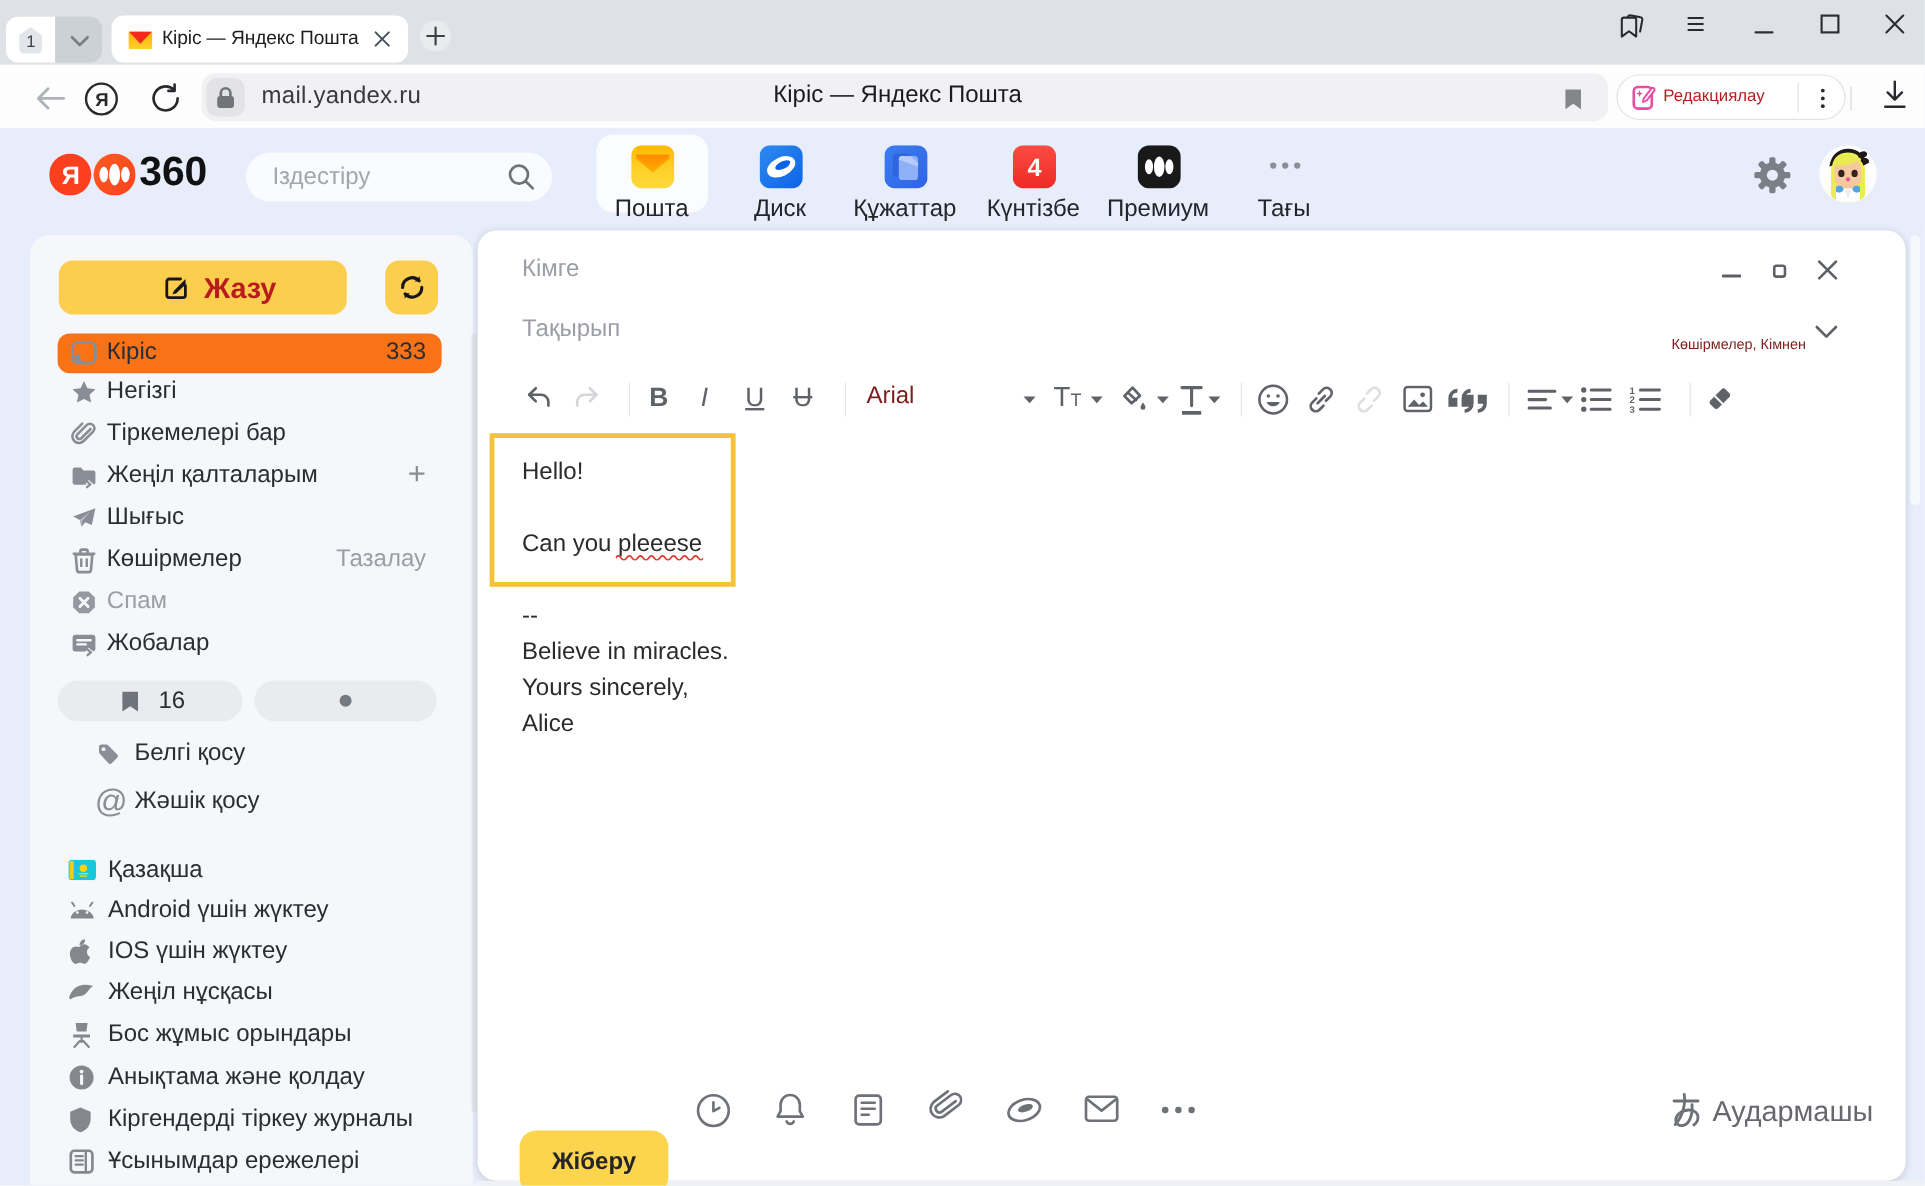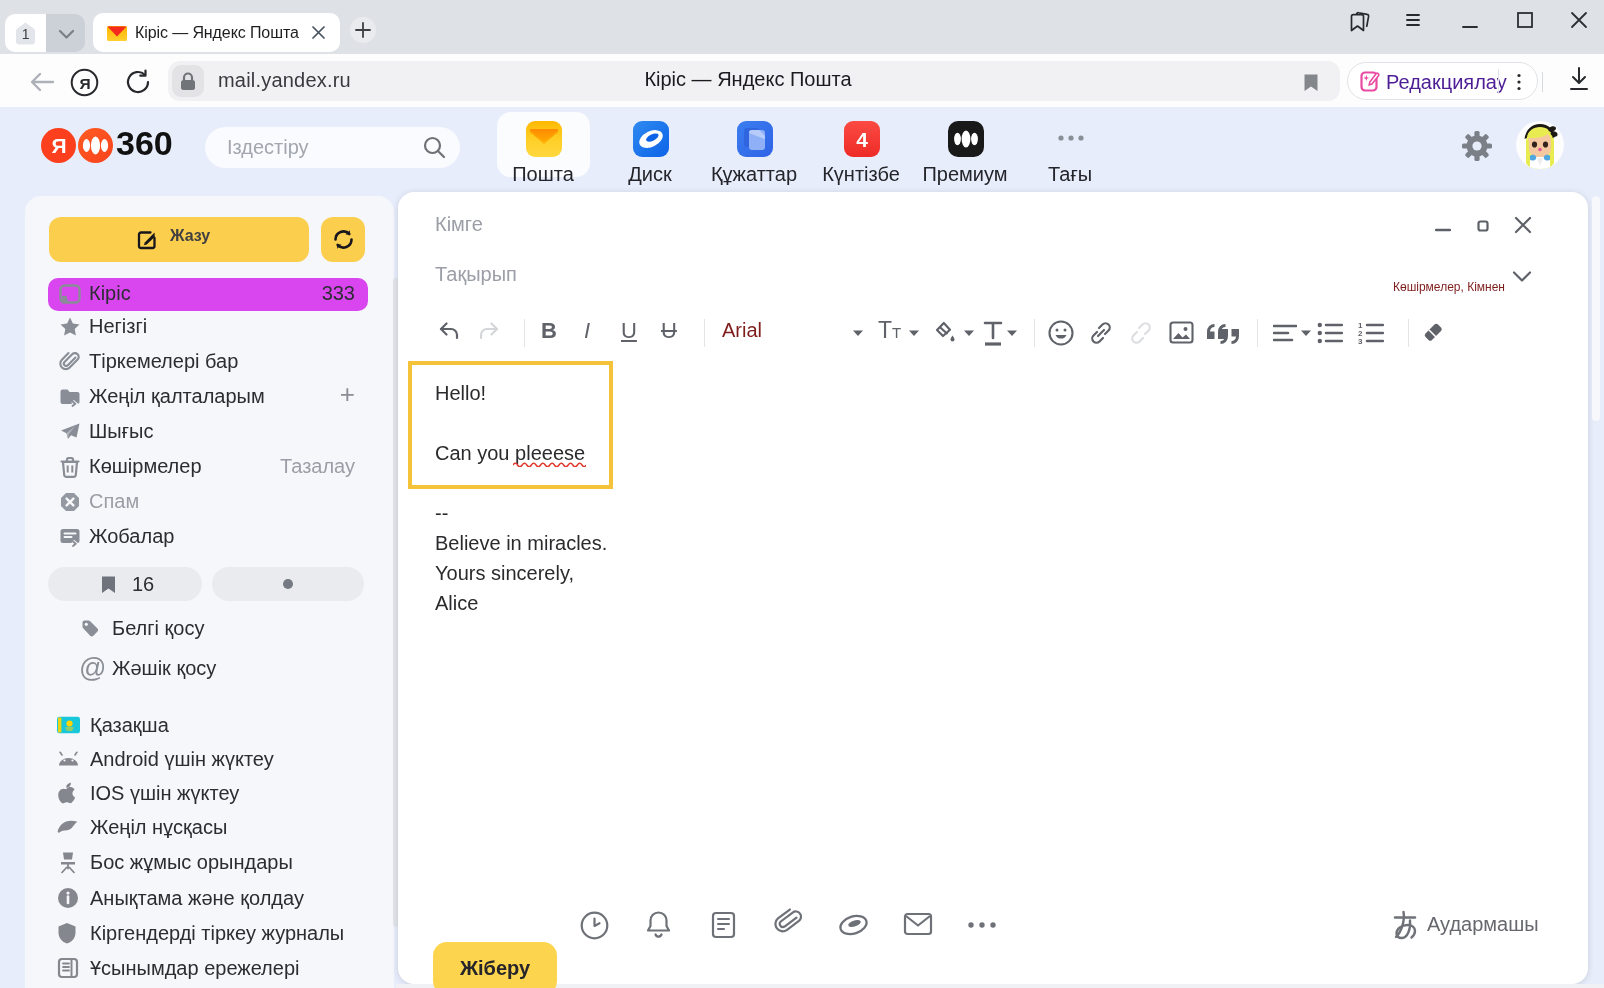--- a/index.html
+++ b/index.html
@@ -18,47 +18,47 @@
   #activetab { left:93px; top:13px; width:247px; height:39px; background:#fff; border-radius:10px; }
   #activetab .title { position:absolute; left:42px; top:11px; font-size:16px; letter-spacing:-0.1px; color:#1d1d20; white-space:nowrap; }
   #newtab { left:350px; top:17px; width:26px; height:26px; background:#e9ebee; border-radius:50%; }
 
   
   #urlbar { left:168px; top:61px; width:1172px; height:40px; background:#f1f1f3; border-radius:12px; }
   #lockbox { left:172px; top:65px; width:32px; height:32px; background:#e3e3e6; border-radius:9px; }
   #urltext { left:218px; top:69px; font-size:20px; color:#3a3a3e; letter-spacing:0.2px;}
   #pagetitle { left:0; top:68px; width:1496px; text-align:center; font-size:20px; color:#1b1b1f; }
   #editbtn { left:1347px; top:62px; width:191px; height:38px; background:#fff; border:1px solid #e1e3e8; border-radius:19px; }
-  #editbtn .lbl { position:absolute; left:38px; top:8px; font-size:20px; color:#4c1d95; }
+  #editbtn .lbl { position:absolute; left:38px; top:8px; font-size:14px; color:#b91c1c; }
   #editbtn .sep { position:absolute; left:150px; top:6px; width:1px; height:25px; background:#e1e3e8; }
   #outersep { left:1542px; top:72px; width:1px; height:20px; background:#d7dade; }
 
   
   #mailheader { left:0; top:107px; width:1604px; height:82px; background:#e8edfb; }
   #txt360 { left:116px; top:124px; font-size:34px; font-weight:bold; color:#111; letter-spacing:0px; }
   #searchbox { left:205px; top:127px; width:255px; height:41px; background:#fafbfe; border-radius:21px; }
   #searchbox .ph { position:absolute; left:22px; top:9px; font-size:20px; color:#a2a6ae; }
 
   .appitem { text-align:center; width:110px; }
   .appitem .lbl { font-size:20px; color:#24252a; margin-top:4px; }
   #app-mail-card { left:497px; top:112px; width:93px; height:65px; background:#fbfcfe; border-radius:14px; }
 
   
   #sidebar { left:25px; top:196px; width:369px; height:792px; background:#f5f7fa; border-radius:16px 16px 0 0; }
   #scrollthumb { left:393px; top:278px; width:6px; height:649px; background:#e2e4e9; border-radius:3px; }
 
-  #btn-compose { left:49px; top:217px; width:260px; height:45px; background:#fcce4e; border-radius:12px; color:#404040; font-weight:bold; font-size:16px; }
+  #btn-compose { left:49px; top:217px; width:240px; height:45px; background:#fcce4e; border-radius:12px; color:#b91c1c; font-weight:bold; font-size:24px; }
   #btn-compose span { position:absolute; left:121px; top:10px; }
   #btn-refresh { left:321px; top:217px; width:44px; height:45px; background:#fcce4e; border-radius:12px; }
 
   .srow { position:absolute; left:48px; width:320px; height:33px; }
   .srow .ic { position:absolute; left:10px; top:4px; width:24px; height:24px; }
   .srow .lbl { position:absolute; left:41px; top:4px; font-size:20px; color:#2c2d33; white-space:nowrap; }
   .srow .right { position:absolute; right:13px; top:4px; font-size:20px; color:#2c2d33; }
-  #row-inbox { top:278px; background:#d946ef; border-radius:10px; }
+  #row-inbox { top:278px; background:#f97316; border-radius:10px; }
   .muted { color:#9b9ea6 !important; }
 
   .pill { position:absolute; background:#e9ebef; border-radius:17px; height:34px; }
 
   .lrow { position:absolute; height:36px; }
   .lrow .ic { position:absolute; left:0; top:50%; transform:translateY(-50%); }
   .lrow .lbl { position:absolute; left:33px; top:50%; transform:translateY(-50%); font-size:20px; color:#2c2d33; white-space:nowrap; }
 
   
   #composewin { left:398px; top:192px; width:1190px; height:792px; background:#fff; border-radius:16px; box-shadow:0 1px 6px rgba(60,60,90,0.18); }
@@ -630,13 +630,13 @@
     <circle cx="27" cy="5" r="2.7" fill="#6e7177"></circle>
   </svg>
 
 <svg class="abs" style="left:1391px;top:910px;" width="28" height="30" viewBox="0 0 28 30">
   <g fill="none" stroke="#6e7177" stroke-width="2.4" stroke-linecap="round">
     <path d="M4 7.5h20"></path>
     <path d="M12.5 2c1.5 7.5-1.5 19-7.5 25"></path>
     <path d="M19 10.5c.8 9-2.5 17-8 17.5-3 .3-5.5-1.5-5.5-4.5 0-4.5 5-8.5 11-8.5 4.5 0 7.5 2.5 7.5 6 0 2.8-1.5 5-3.5 6.5"></path>
   </g>
 </svg>
-<span class="abs" style="left:1427px;top:913px;font-size:20px;color:#66686e;">Аудармашы</span>
+<span class="abs" style="left:1427px;top:913px;font-size:24px;color:#66686e;">Аудармашы</span>
 
 </body></html>

